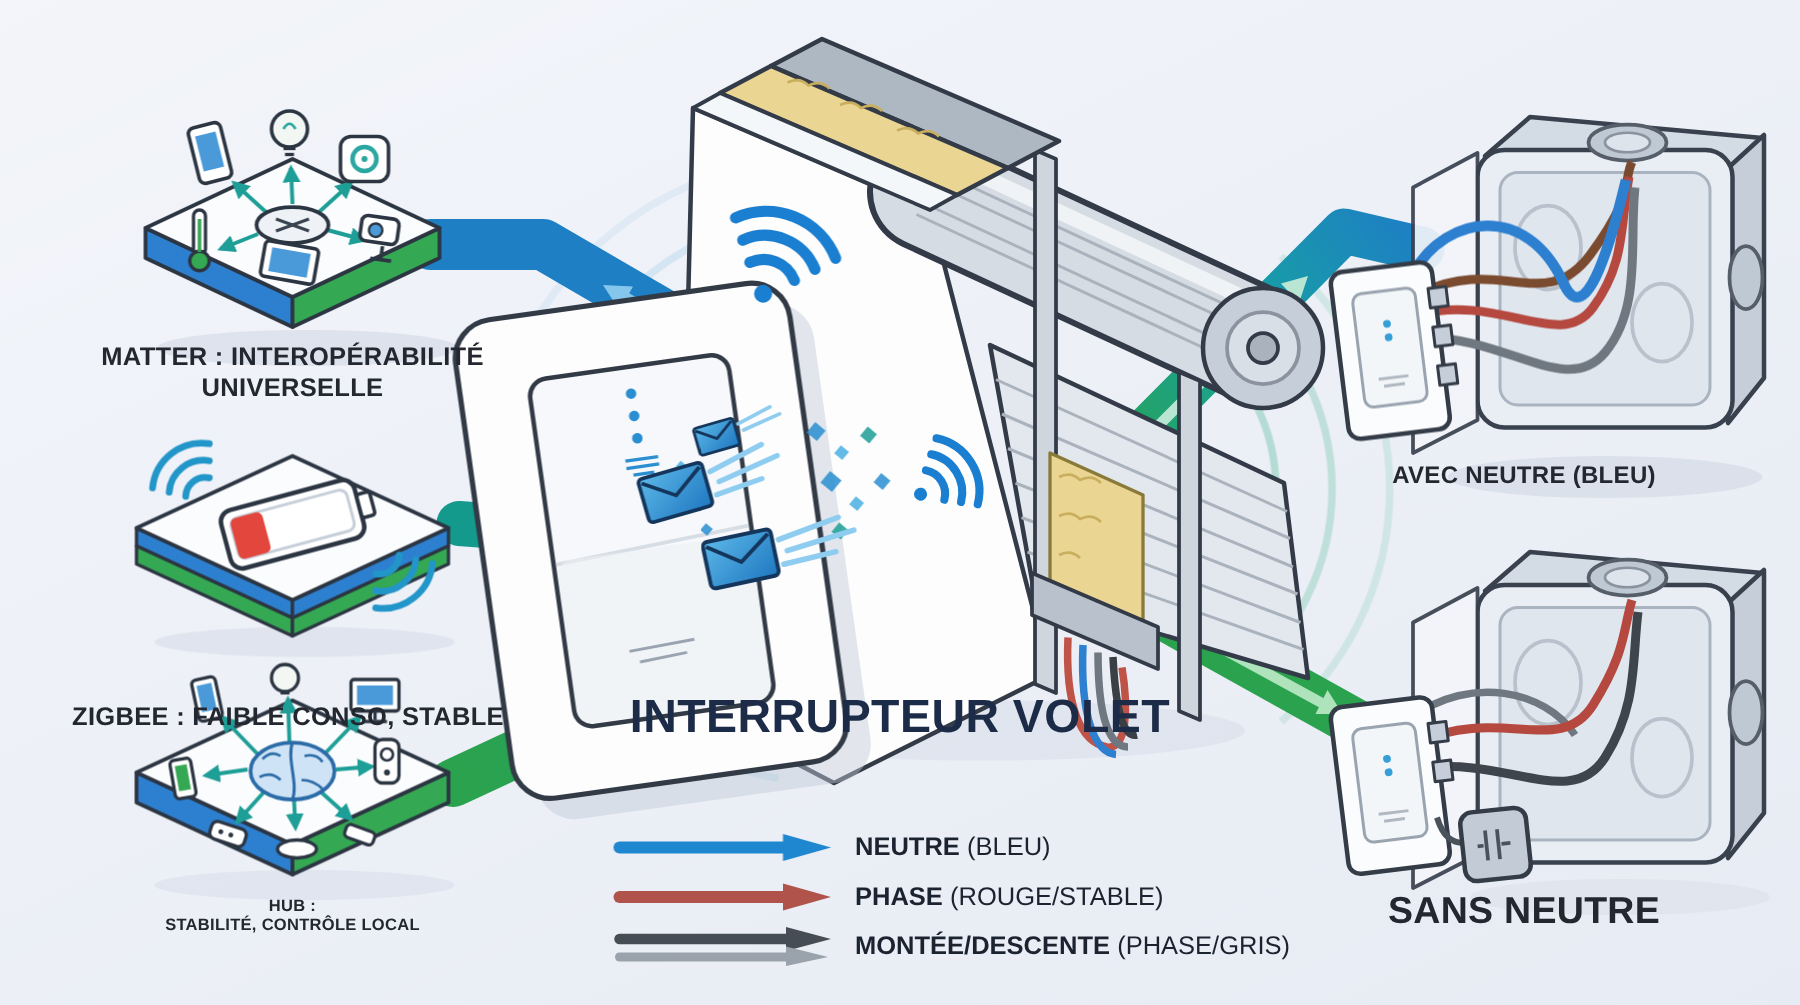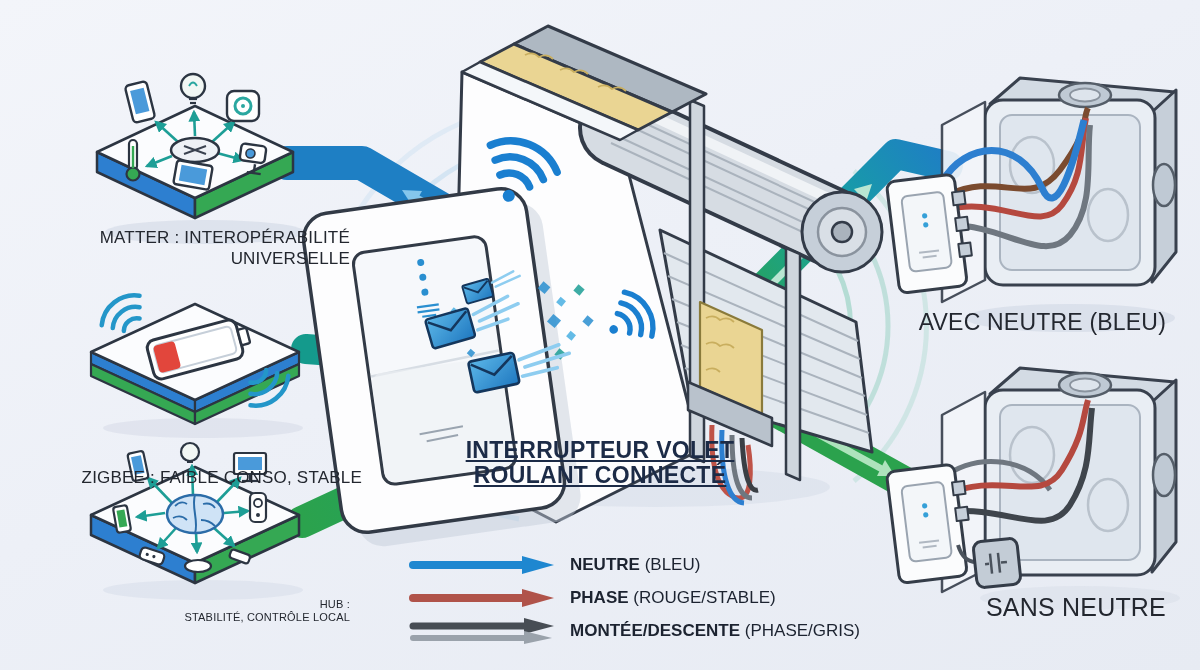--- a/index.html
+++ b/index.html
@@ -2,27 +2,27 @@
 <html><head>
 <meta charset="utf-8">
 <style>
   html,body{margin:0;padding:0;}
   .canvas{
     position:relative;width:1200px;height:670px;overflow:hidden;
     background:linear-gradient(155deg,#f3f5fa 0%,#edf0f7 45%,#e7ebf3 100%);
     font-family:"Liberation Sans",sans-serif;
   }
   .label{
-    position:absolute;text-align:right;font-weight:normal;color:#23272f;
+    position:absolute;text-align:center;font-weight:bold;color:#23272f;
     line-height:1.22;letter-spacing:.2px;white-space:nowrap;
   }
   .label .l2{display:block;}
   .title{
-    position:absolute;left:390px;top:438px;width:420px;text-align:center;
-    font-size:23px;font-weight:bold;color:#1c2b47;line-height:1.08;letter-spacing:.3px;text-decoration:underline;
+    position:absolute;left:390px;top:461px;width:420px;text-align:center;
+    font-size:31px;font-weight:bold;color:#1c2b47;line-height:1.08;letter-spacing:.3px;
   }
   .legend{
     position:absolute;left:408px;top:552px;display:flex;flex-direction:column;gap:7px;
   }
   .legend-row{display:flex;align-items:center;gap:12px;height:26px;}
   .legend-text{font-size:17px;color:#1c2330;white-space:nowrap;}
   .legend-text .term{font-weight:bold;}
   .legend-text .detail{font-weight:normal;}
   svg{display:block;}
   .bgsvg{position:absolute;left:0;top:0;}
@@ -427,24 +427,23 @@
     <span>ZIGBEE : FAIBLE CONSO, STABLE</span>
   </div>
 
   <div class="label" style="left:40px;top:598px;width:310px;font-size:11px;">
     <span>HUB :</span>
     <span class="l2">STABILITÉ, CONTRÔLE LOCAL</span>
   </div>
 
   <div class="title">
     <span>INTERRUPTEUR VOLET</span><br>
-    <span>ROULANT CONNECTÉ</span>
-  </div>
-
-  <div class="label" style="left:866px;top:308px;width:300px;font-size:23px;">
+  </div>
+
+  <div class="label" style="left:866px;top:308px;width:300px;font-size:16px;">
     <span>AVEC NEUTRE (BLEU)</span>
   </div>
 
   <div class="label" style="left:866px;top:592px;width:300px;font-size:25px;">
     <span>SANS NEUTRE</span>
   </div>
 
   <div class="legend">
     <div class="legend-row">
       <svg width="150" height="22">

